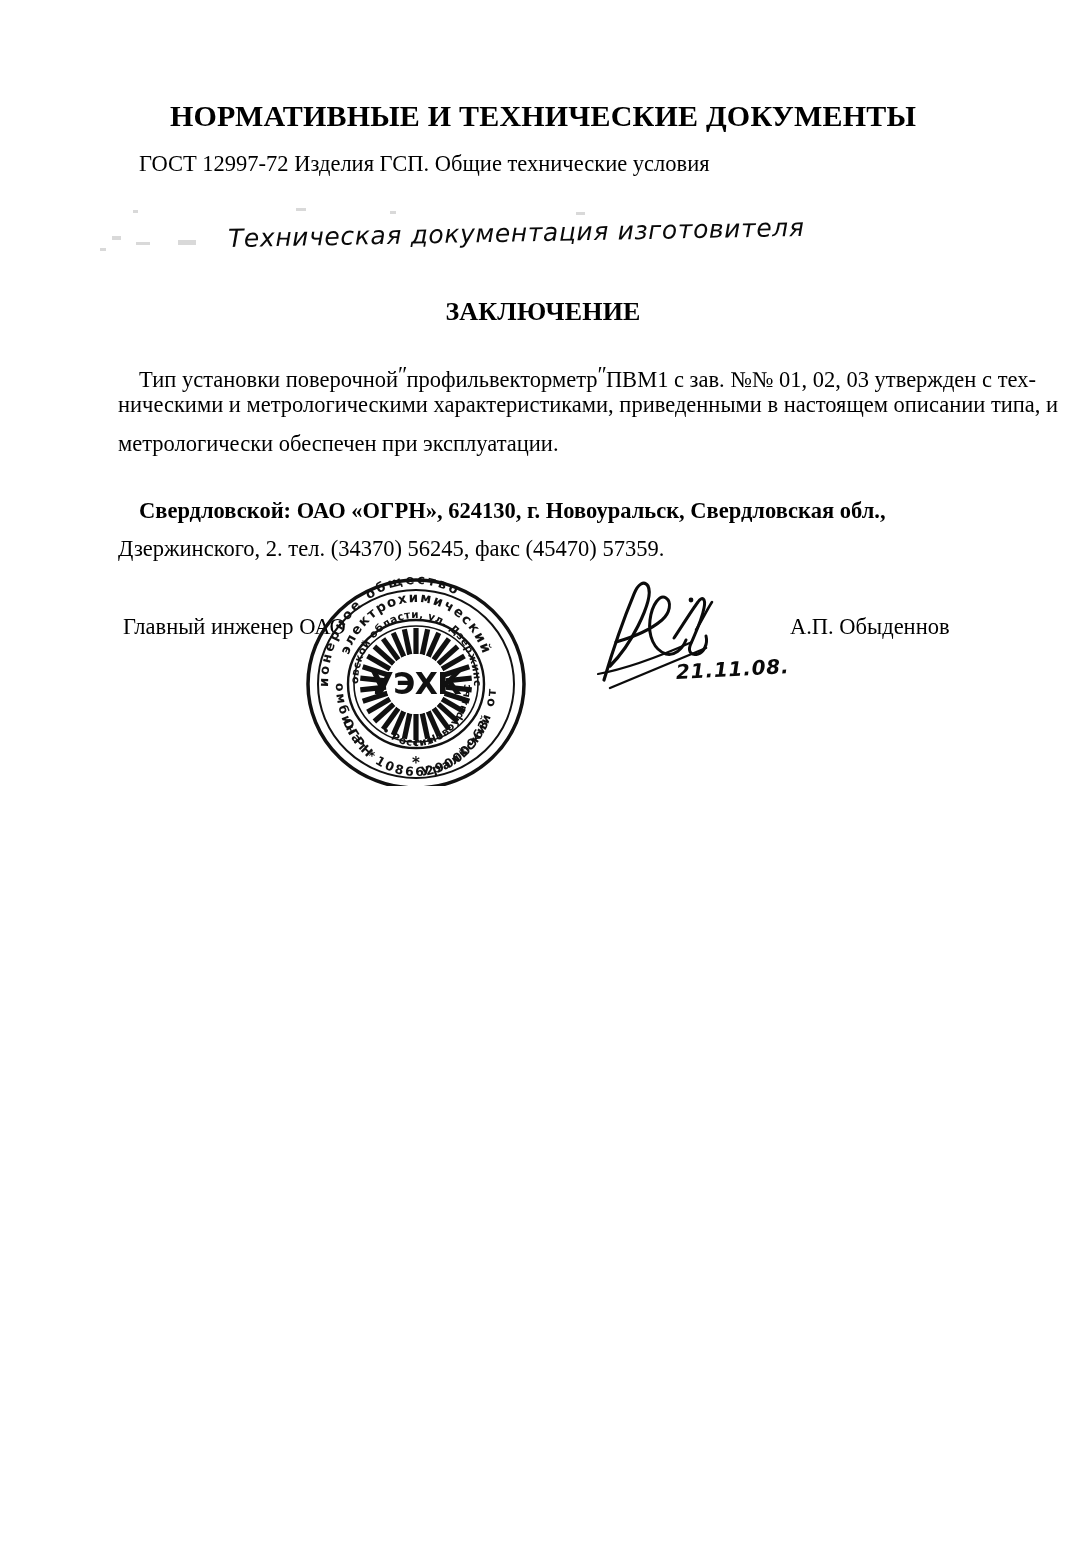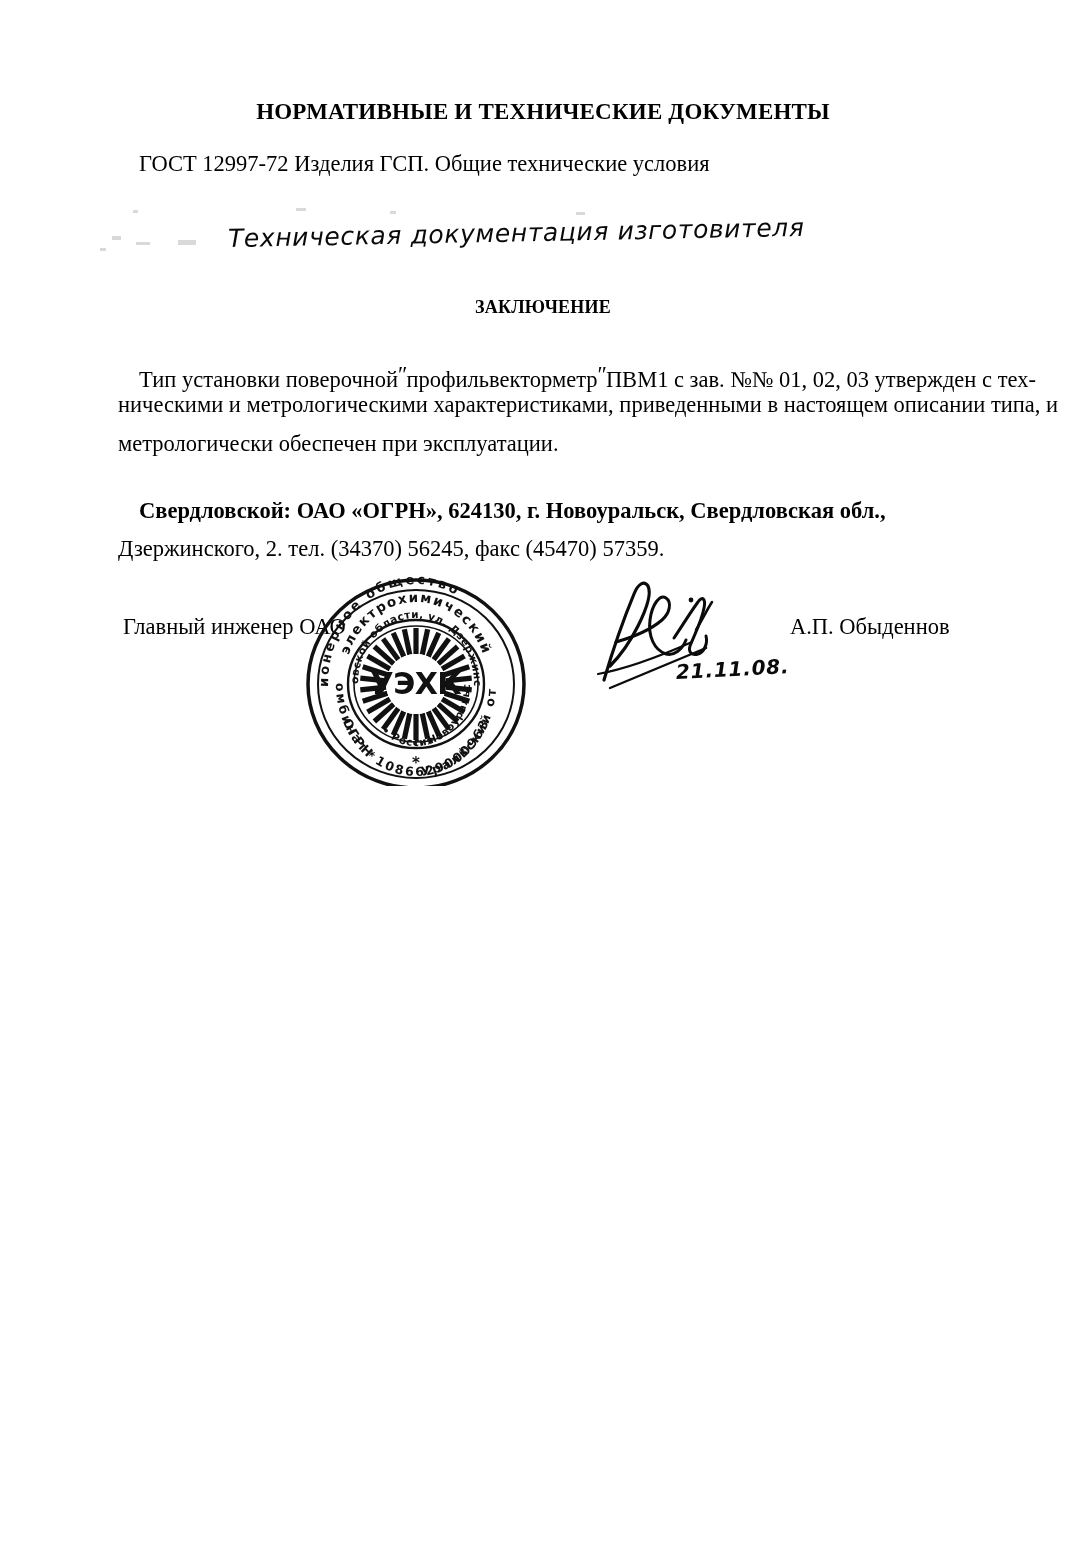--- a/index.html
+++ b/index.html
@@ -23,26 +23,26 @@
     background: #ffffff;
   }
 
   
   .doc-heading {
     position: absolute;
     left: 0;
     right: 0;
     text-align: center;
     font-weight: bold;
-    font-size: 23px;
+    font-size: 30px;
     letter-spacing: 0.2px;
     white-space: nowrap;
   }
   #main-heading { top: 99px; }
-  #conclusion-heading { top: 297px; font-size: 18px; }
+  #conclusion-heading { top: 297px; font-size: 26px; }
 
   
   .text-line {
     position: absolute;
     font-size: 22.5px;
     line-height: 1;
     white-space: nowrap;
   }
   .text-line.bold-lead > b { font-weight: bold; }
 

